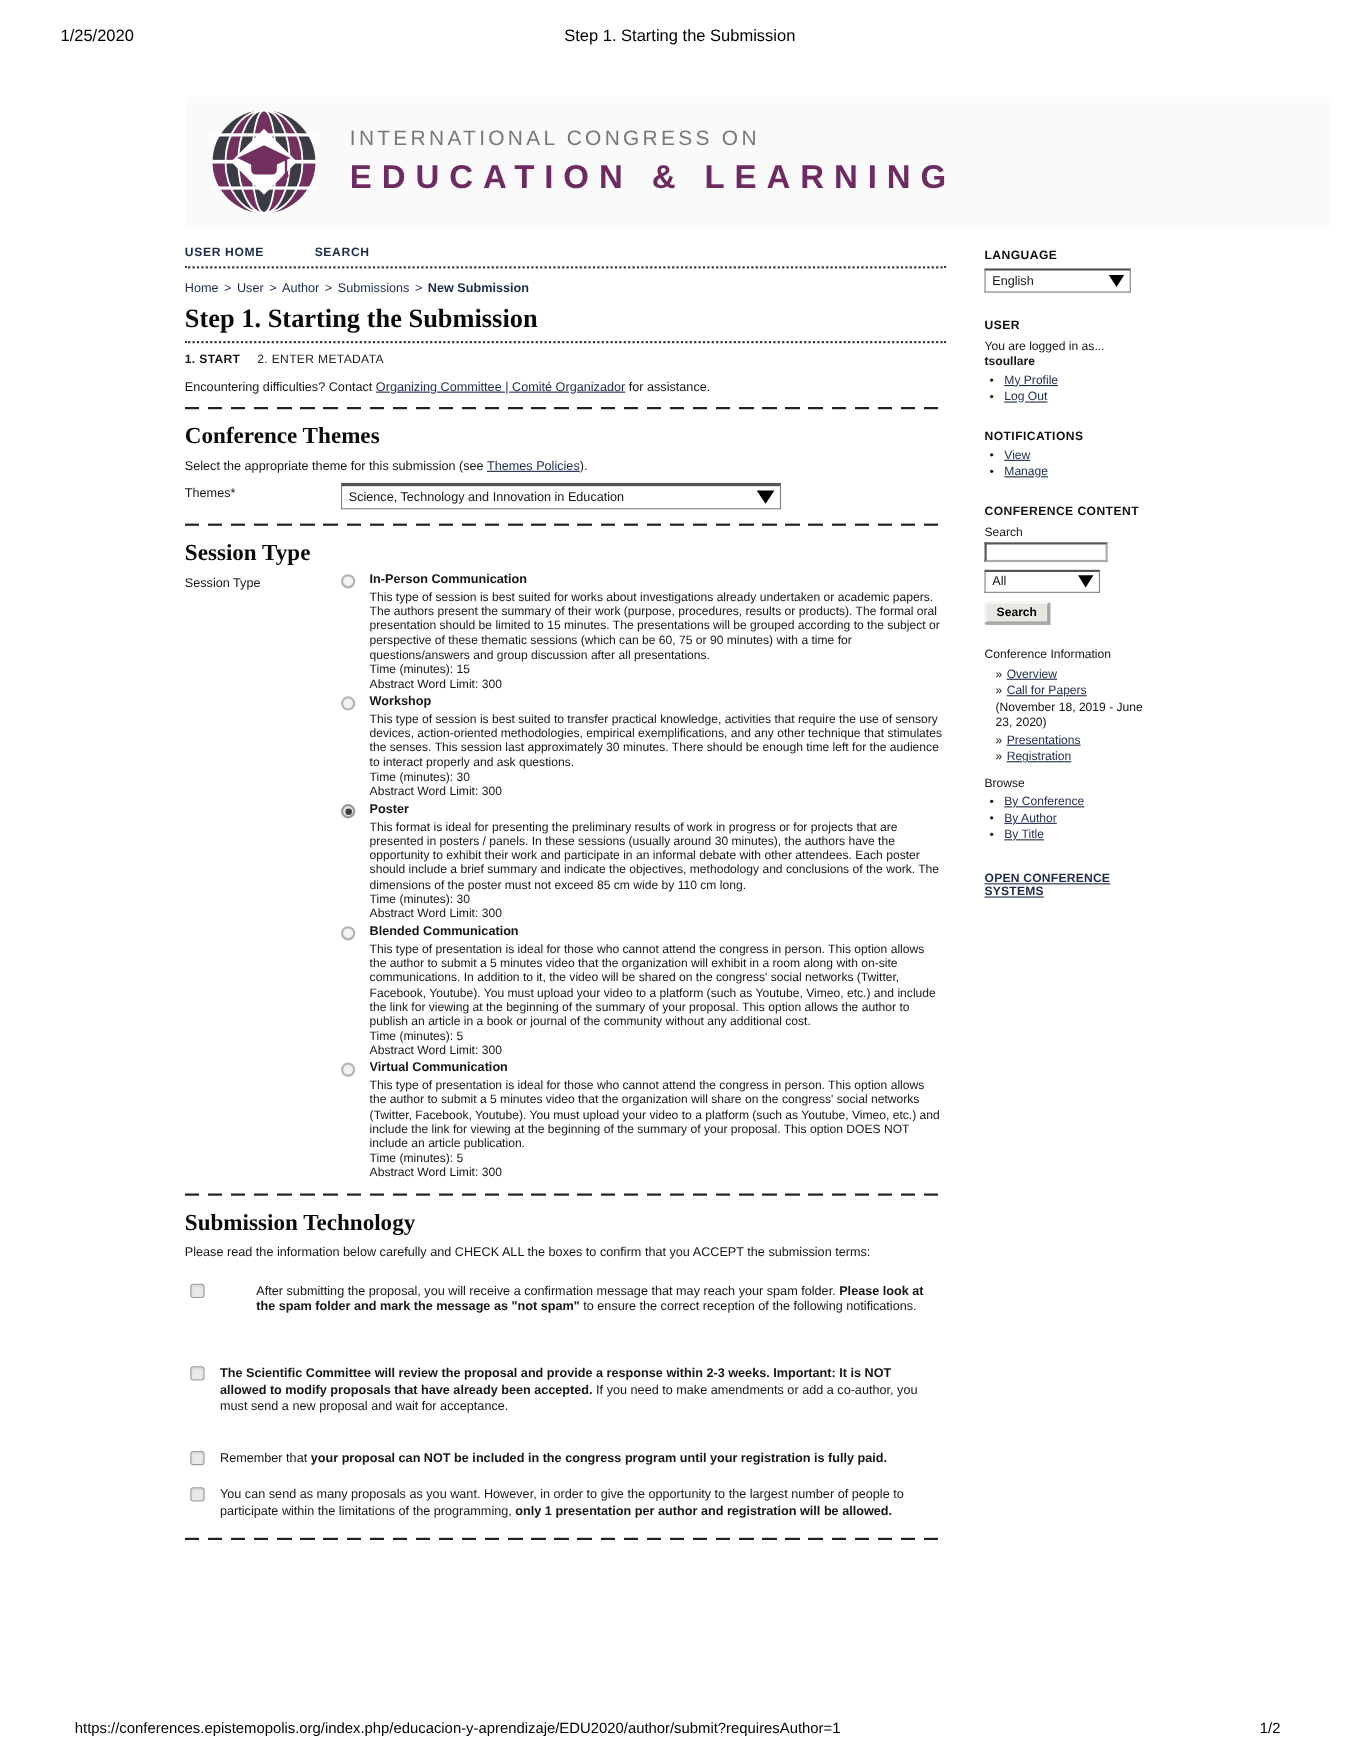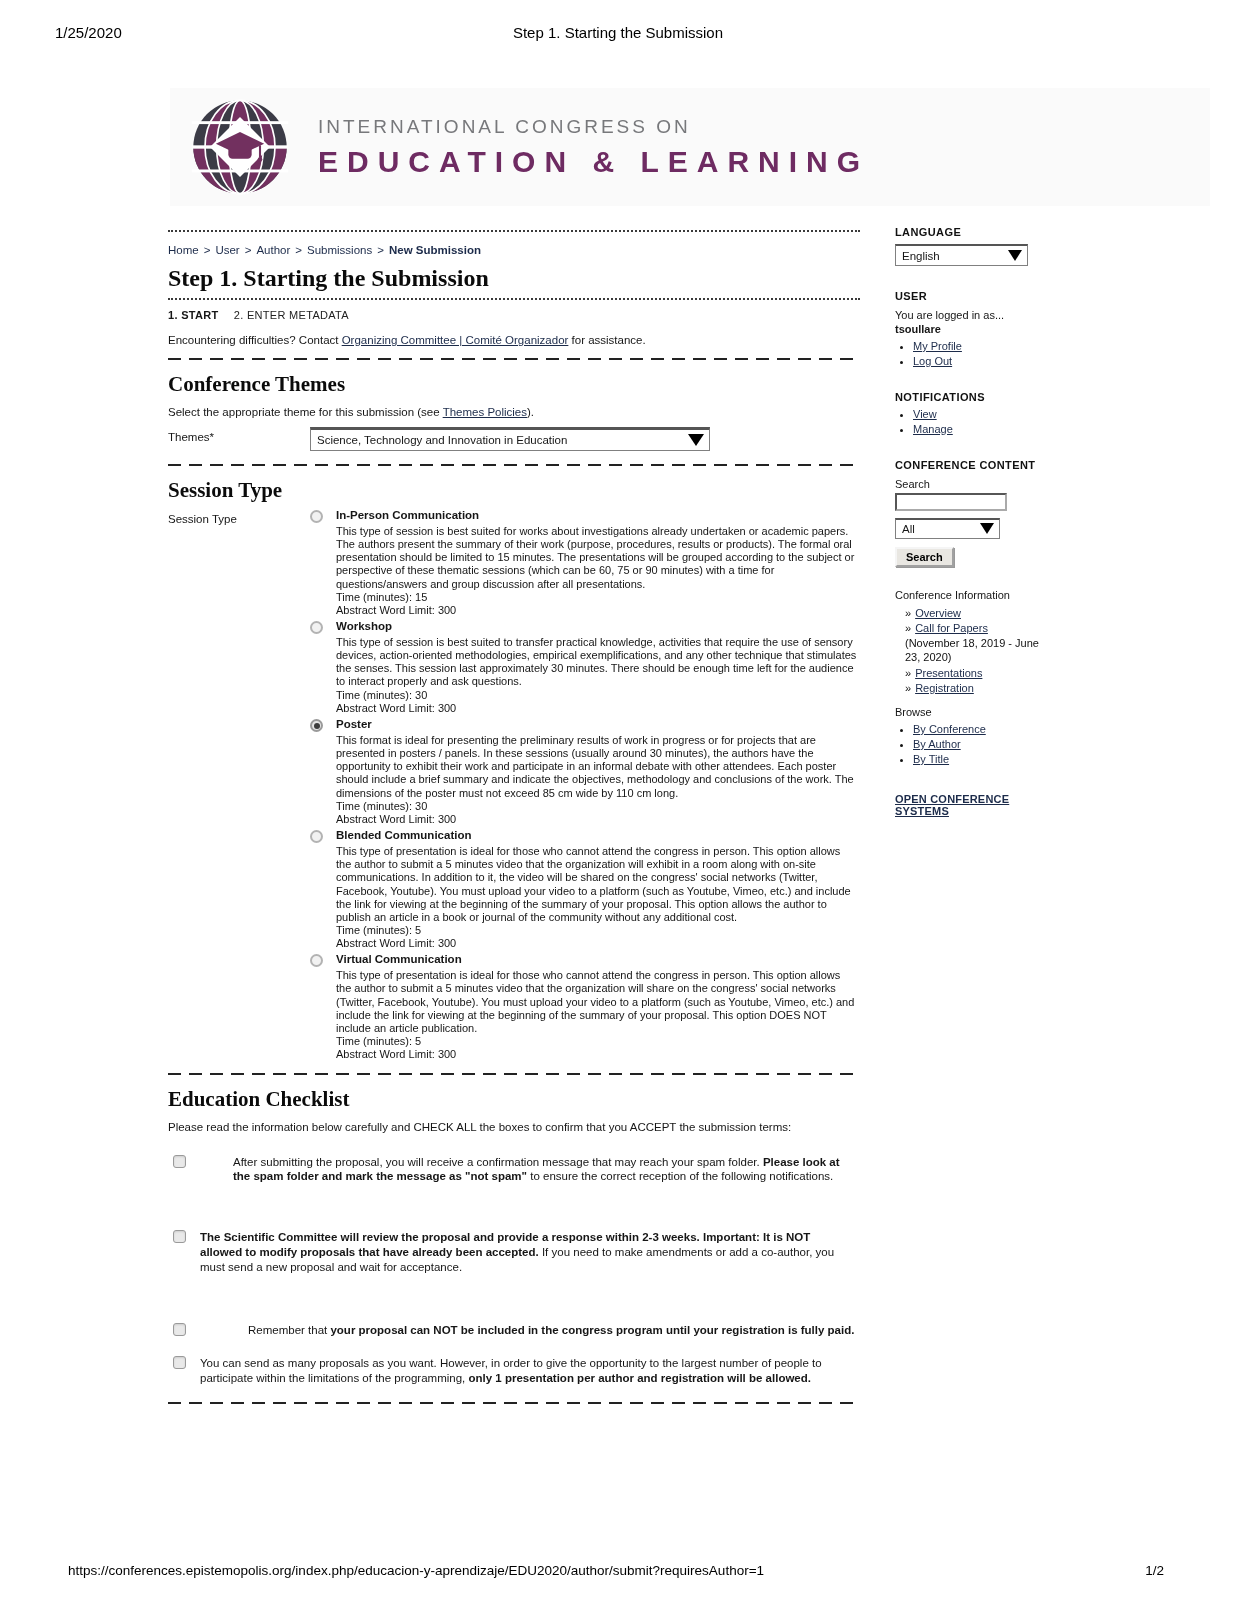--- a/index.html
+++ b/index.html
@@ -74,21 +74,21 @@
   .opt-meta { }
 
   .mt-dash3 { margin-top:8px; }
 
   .check-item { display:flex; padding-left:5px; }
   .checkbox { flex:0 0 auto; width:13px; height:13px; border:1px solid #9a9a9a; border-radius:3px;
               background:#e9e9e9; box-shadow:inset 0 1px 2px rgba(0,0,0,.12); margin-right:14px; }
   .check-text { width:648px; font-size:11.5px; line-height:1.3; }
   .ci1 { margin-top:22px;gap:33px; }
   .ci2 { margin-top:46px; }
-  .ci3 { margin-top:48px;gap:48px; }
+  .ci3 { margin-top:32px; }
   .ci4 { margin-top:18px; }
   .mt-dash4 { margin-top:16px; }
 
   
   .sidebar { position:absolute; left:895px; top:226px; width:152px; font-size:11px; }
   .side-h { font-weight:bold; font-size:11px; letter-spacing:.4px; color:#111; }
   .sel-lang { width:133px; margin-top:6px; height:22px; border-top-width:2px; }
   .sel-lang .arrow { border-left-width:7px; border-right-width:7px; border-top-width:11px; }
   .side-block { margin-top:24px; }
   .side-text { margin-top:7px; line-height:1.25; }
@@ -143,20 +143,24 @@
     </g>
   </svg>
   <div class="logo-text">
     <div class="logo-line1">INTERNATIONAL CONGRESS ON</div>
     <div class="logo-line2">EDUCATION &amp; LEARNING</div>
   </div>
 </div>
 
 <div class="main">
 
+  <div class="nav">
+    <span>USER HOME</span>
+    <span>SEARCH</span>
+  </div>
   <div class="dotline"></div>
 
   <div class="breadcrumb">
     <span class="nolink">Home</span><span class="bc-sep">&gt;</span><span class="nolink">User</span><span class="bc-sep">&gt;</span><span class="nolink">Author</span><span class="bc-sep">&gt;</span><span class="nolink">Submissions</span><span class="bc-sep">&gt;</span><span class="bc-current nolink">New Submission</span>
   </div>
 
   <h1>Step 1. Starting the Submission</h1>
   <div class="dotline"></div>
 
   <div class="steps">
@@ -237,21 +241,21 @@
           <div class="opt-meta">Time (minutes): 5</div>
           <div class="opt-meta">Abstract Word Limit: 300</div>
         </div>
       </div>
 
     </div>
   </div>
 
   <div class="dashline mt-dash3"></div>
 
-  <h2 class="section-h">Education Checklist</h2>
+  <h2 class="section-h">Submission Technology</h2>
   <div class="instruction">Please read the information below carefully and CHECK ALL the boxes to confirm that you ACCEPT the submission terms:</div>
 
   <div class="check-item ci1">
     <span class="checkbox"></span>
     <div class="check-text"><span>After submitting the proposal, you will receive a confirmation message that may reach your spam folder. </span><b>Please look at the spam folder and mark the message as "not spam"</b><span> to ensure the correct reception of the following notifications.</span></div>
   </div>
 
   <div class="check-item ci2">
     <span class="checkbox"></span>
     <div class="check-text"><span></span><b>The Scientific Committee will review the proposal and provide a response within 2-3 weeks. Important: It is NOT allowed to modify proposals that have already been accepted.</b><span> If you need to make amendments or add a co-author, you must send a new proposal and wait for acceptance.</span></div>

